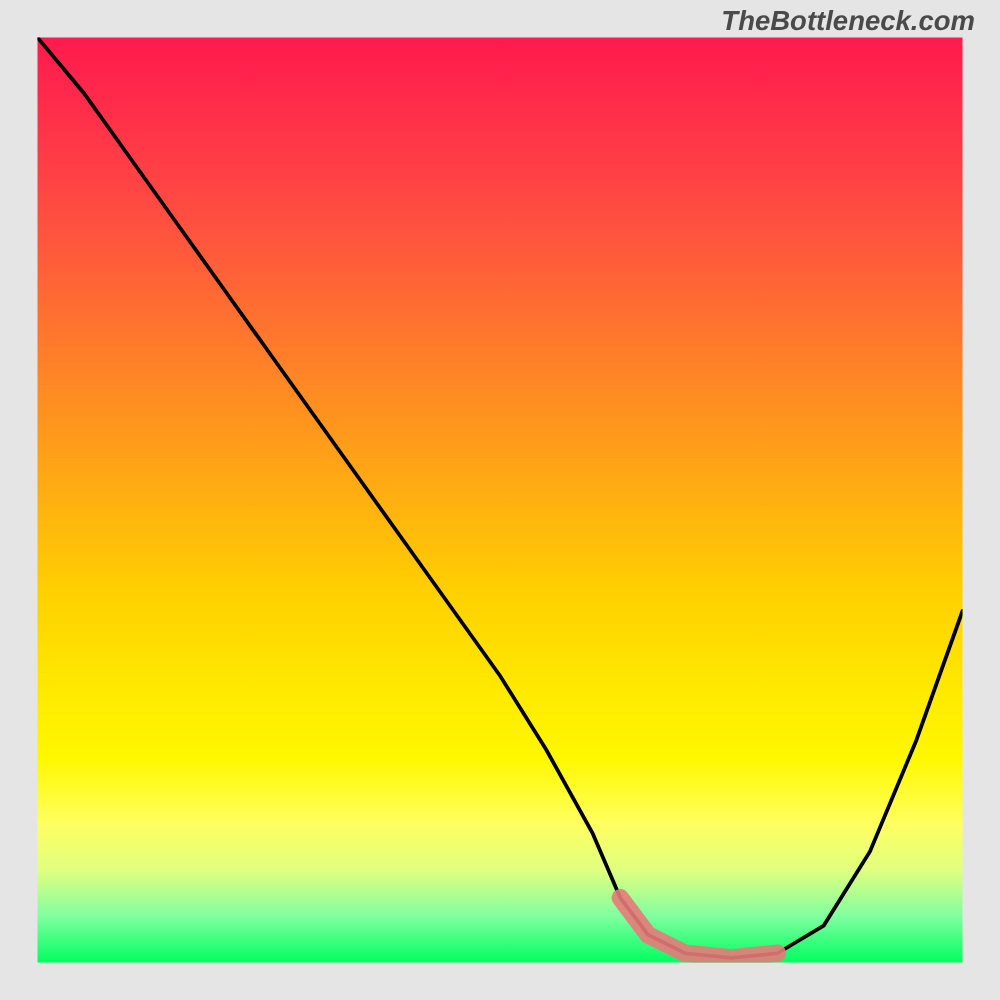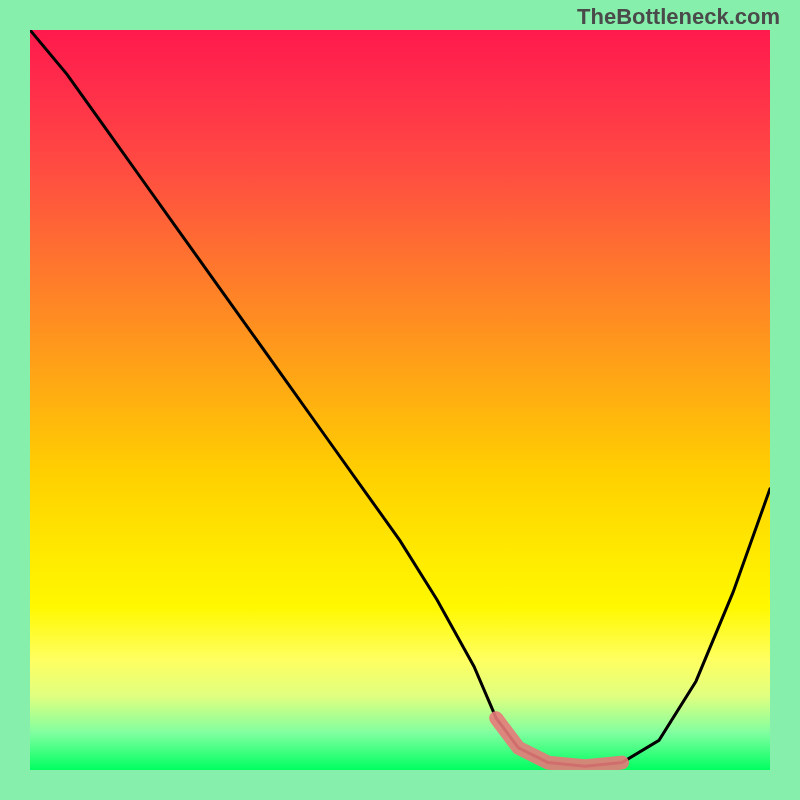--- a/index.html
+++ b/index.html
@@ -8,21 +8,22 @@
     background: #000;
     width: 800px;
     height: 800px;
     overflow: hidden;
     font-family: Arial, sans-serif;
   }
   .container {
     width: 800px;
     height: 800px;
     position: relative;
-    background: #86efac;
+    background: #e5e5e5;
+    font-style: italic;
   }
   .watermark {
     position: absolute;
     top: 4px;
     right: 20px;
     color: #4a4a4a;
     font-size: 22px;
     font-weight: bold;
     z-index: 10;
   }

